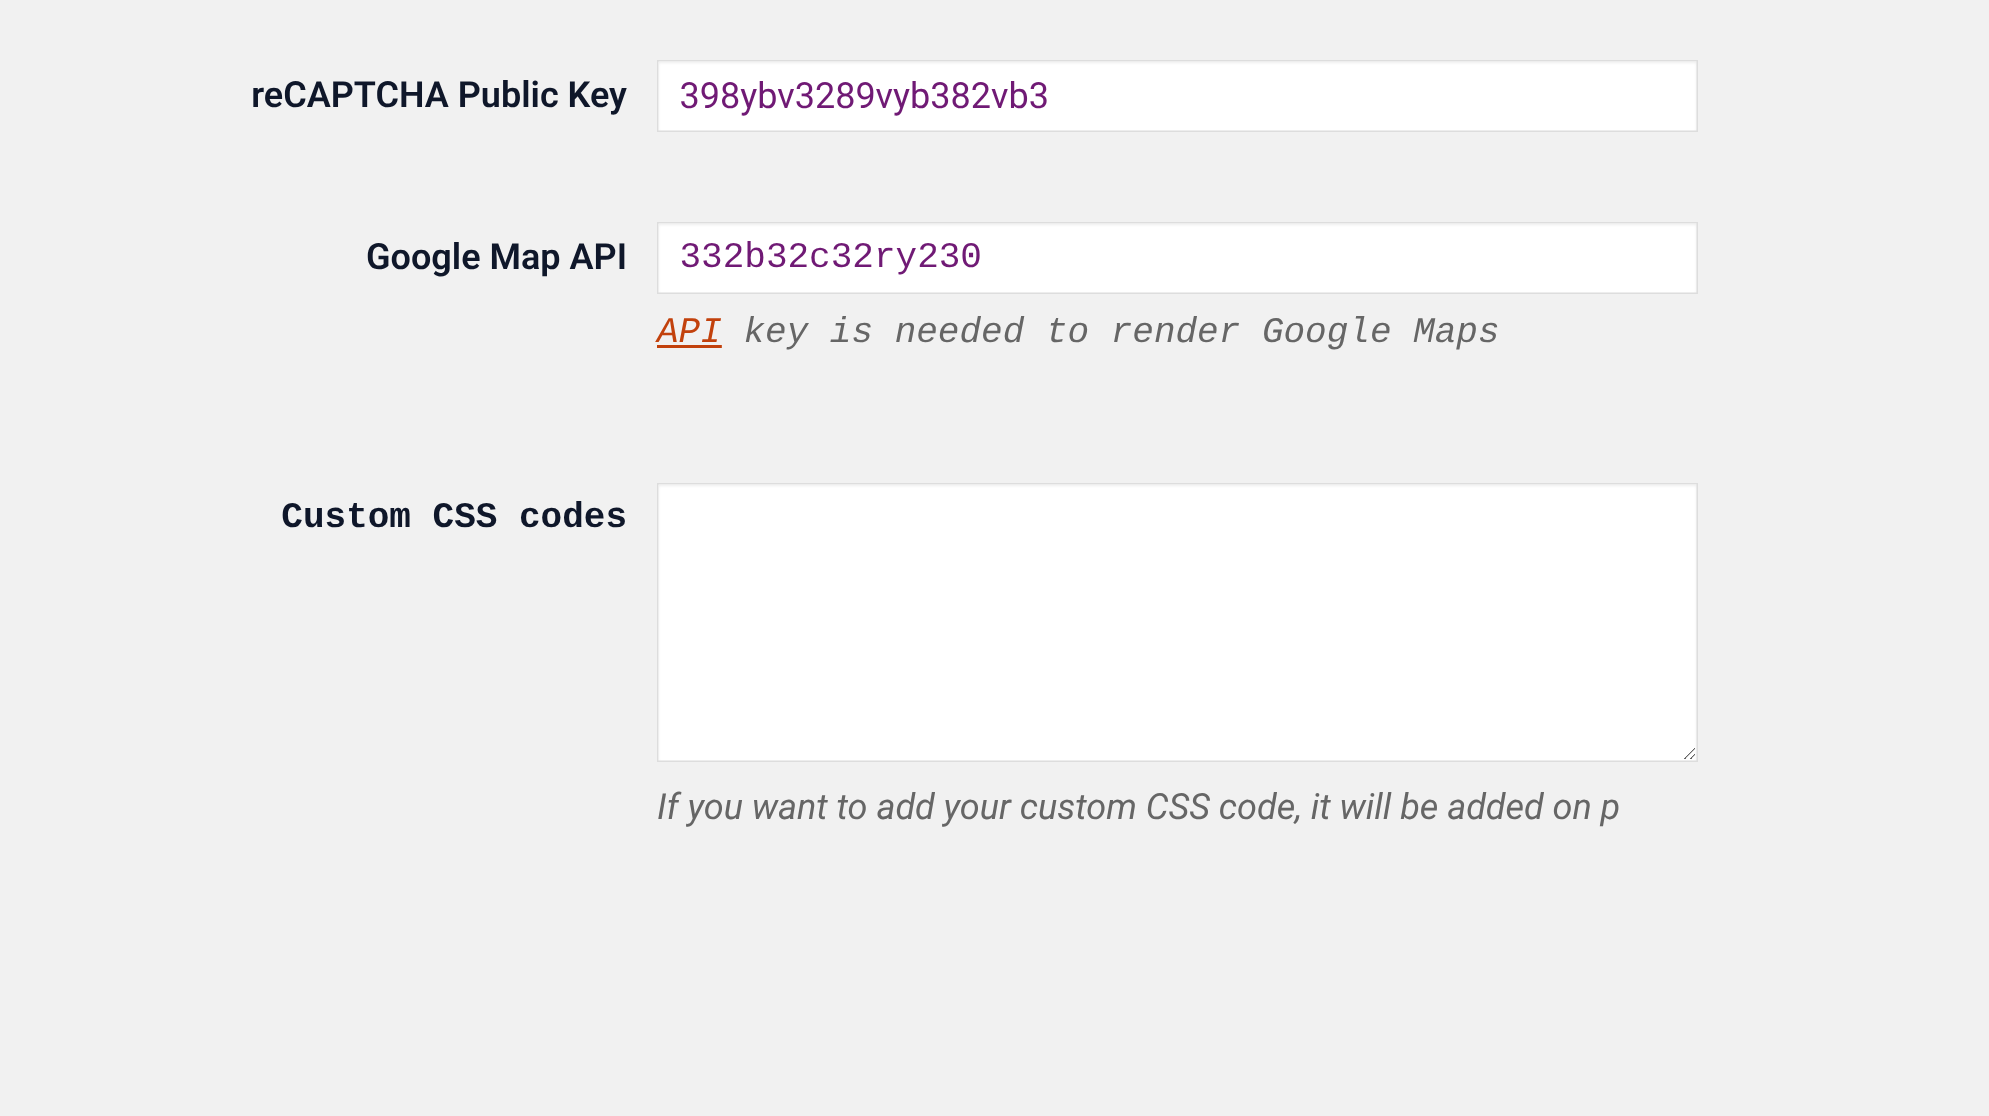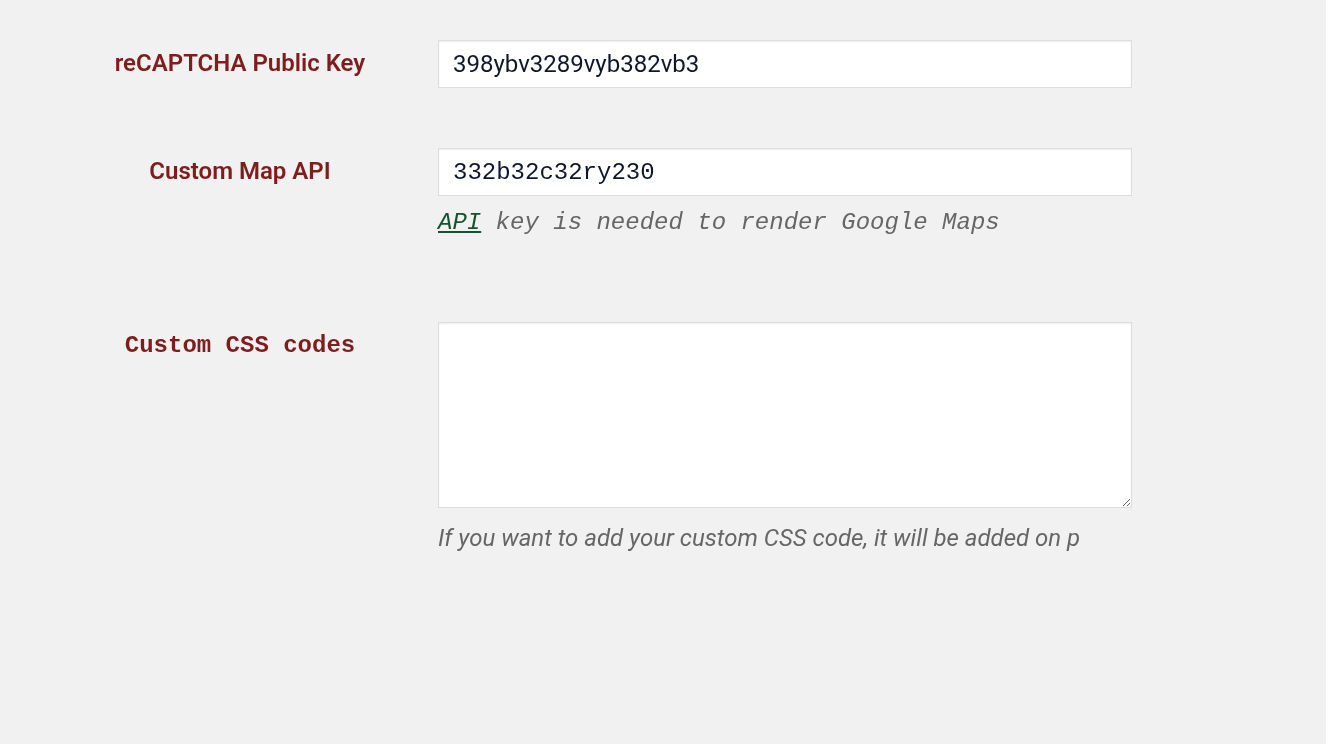--- a/index.html
+++ b/index.html
@@ -15,42 +15,42 @@
       overflow: hidden;
     }
     .form-table {
       width: 100%;
       border-collapse: collapse;
     }
     .form-table tr {
       vertical-align: top;
     }
     .form-table th {
-      text-align: center;
+      text-align: right;
       font-weight: 600;
       font-size: 24px;
-      color: #7f1d1d;
+      color: #0f172a;
       padding: 48px 20px 20px 62px;
       width: 438px;
       vertical-align: top;
       line-height: 1.3;
     }
     .form-table td {
       padding: 40px 0 20px 0;
       vertical-align: top;
     }
     .regular-text {
       width: 694px;
       height: 48px;
       padding: 20px 14px;
       font-size: 24px;
       border: 1px solid #ddd;
       box-shadow: inset 0 1px 2px rgba(0,0,0,0.07);
       background: #fff;
-      color: #0f172a;
+      color: #701a75;
       font-family: inherit;
       outline: none;
     }
     .large-textarea {
       width: 694px;
       height: 186px;
       padding: 8px 14px;
       font-size: 24px;
       border: 1px solid #ddd;
       box-shadow: inset 0 1px 2px rgba(0,0,0,0.07);
@@ -61,21 +61,21 @@
       outline: none;
     }
     .description {
       font-size: 24px;
       font-style: italic;
       color: #666;
       margin-top: 10px;
       line-height: 1.4;
     }
     .description a {
-      color: #14532d;
+      color: #c2410c;
       text-decoration: underline;
       font-style: italic;
       text-align: right;
     }
     .row-gmap th {
       padding-top: 48px;
     }
     .row-gmap td {
       padding-top: 40px;
       font-family: Liberation Mono, monospace;
@@ -96,21 +96,21 @@
     <tr>
       <th scope="row">
         <label>reCAPTCHA Public Key</label>
       </th>
       <td>
         <input type="text" class="regular-text" value="398ybv3289vyb382vb3" style="">
       </td>
     </tr>
     <tr class="row-gmap">
       <th scope="row">
-        <label>Custom Map API</label>
+        <label>Google Map API</label>
       </th>
       <td>
         <input type="text" class="regular-text" value="332b32c32ry230" style="">
         <p class="description">
           <a href="#">API</a><span> key is needed to render Google Maps</span>
         </p>
       </td>
     </tr>
     <tr class="row-css">
       <th scope="row">

